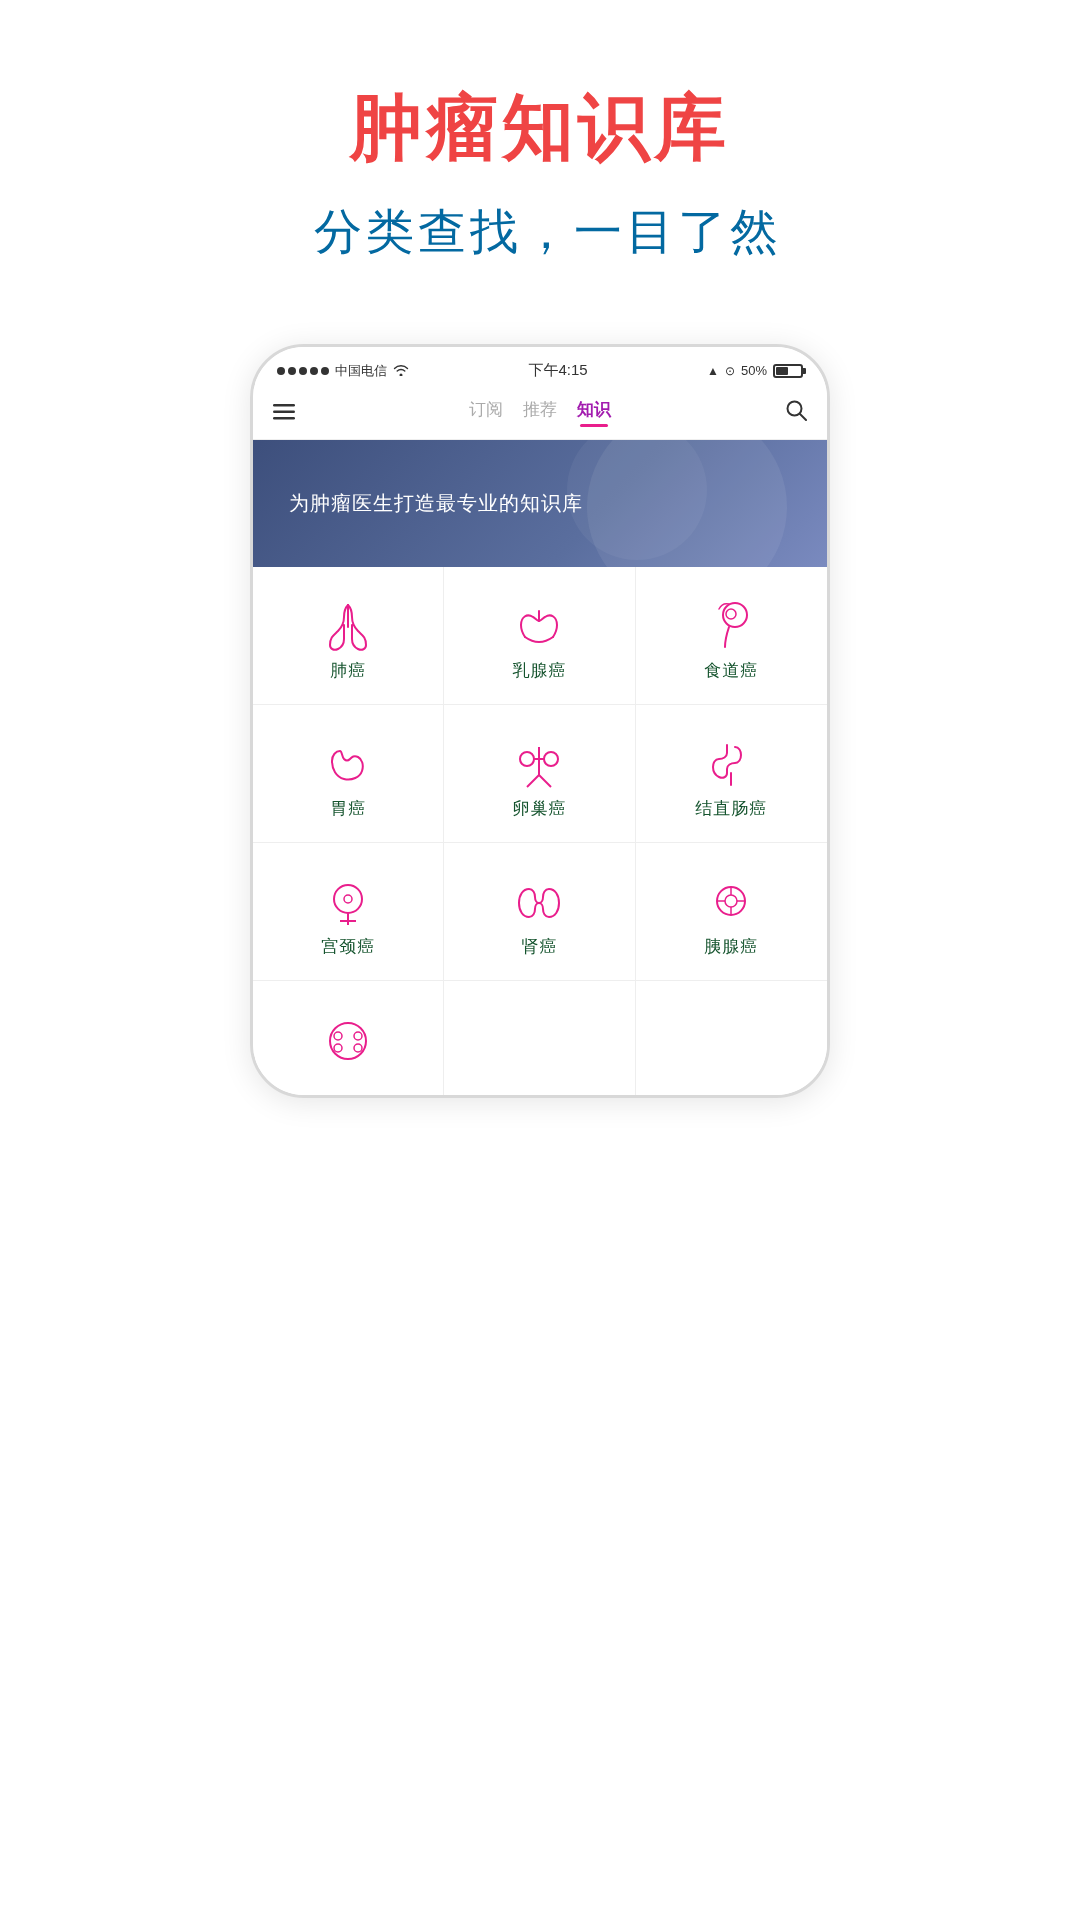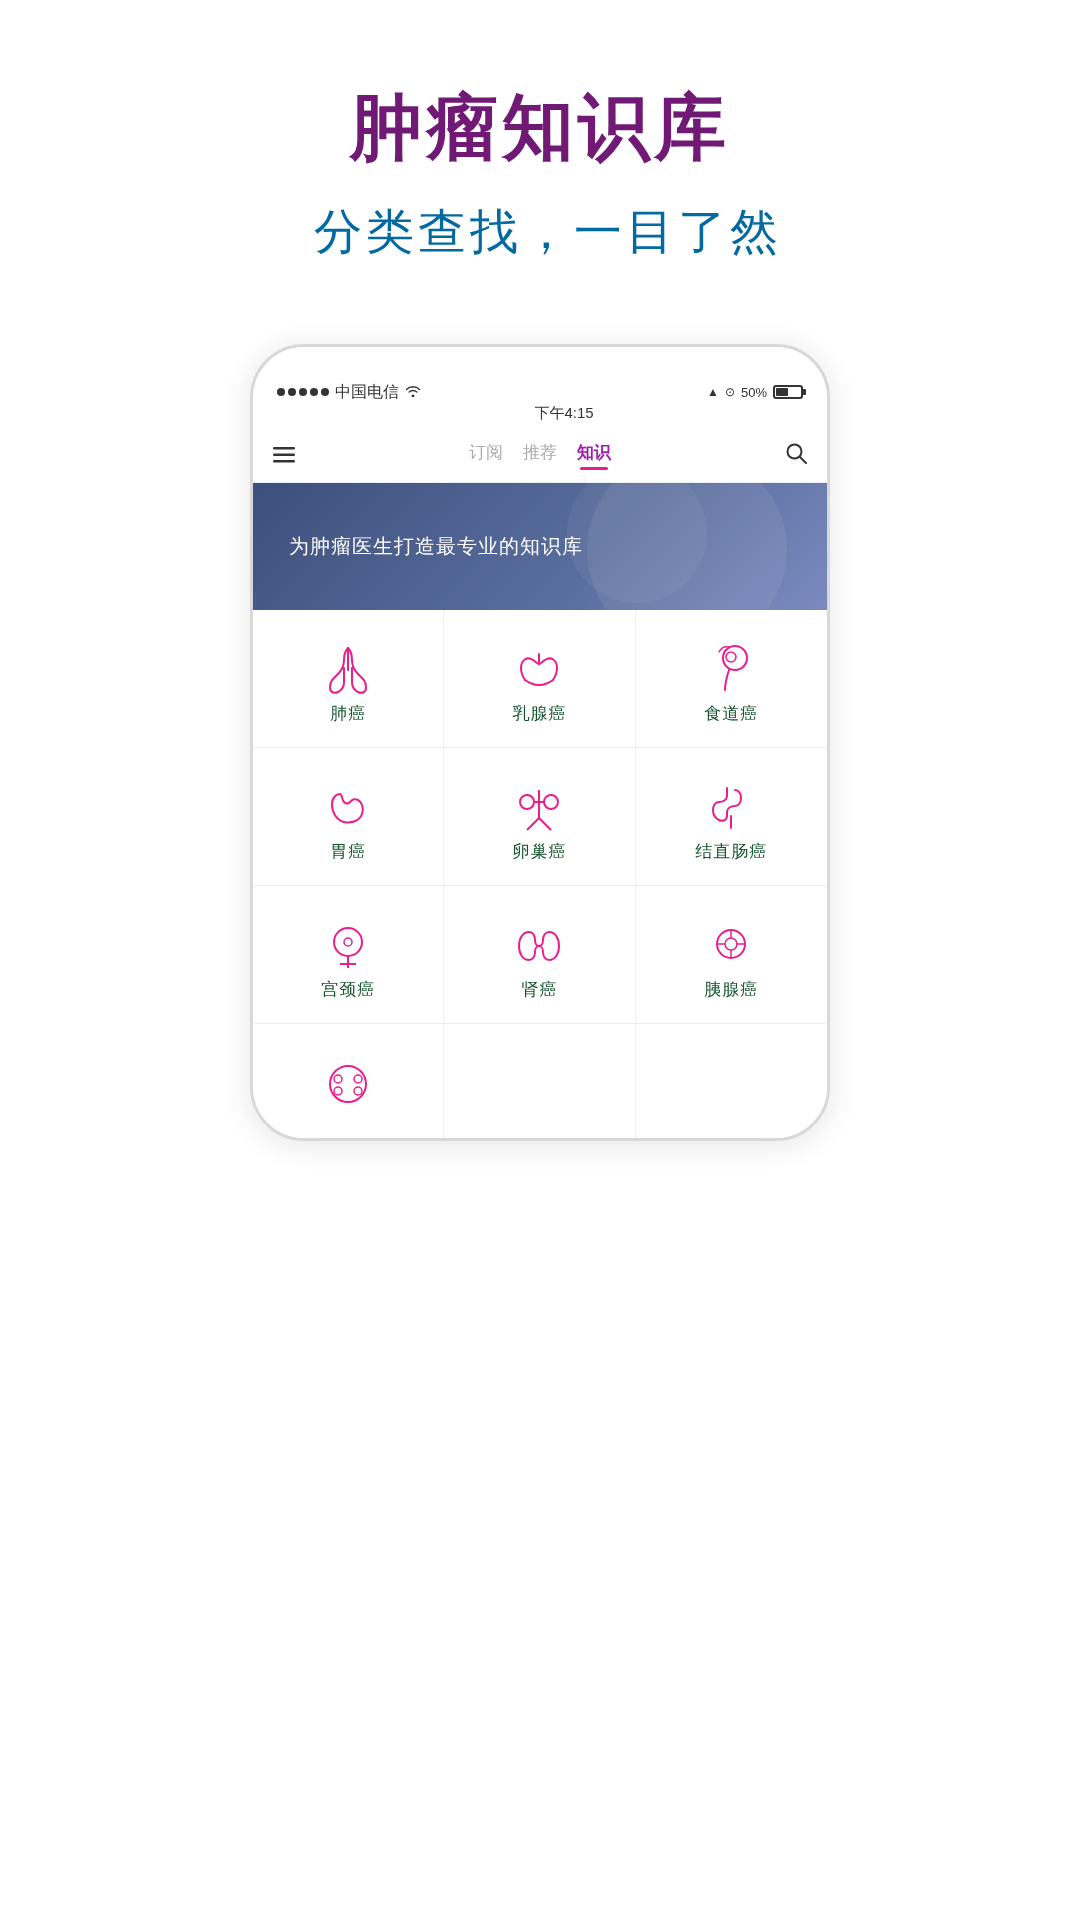--- a/index.html
+++ b/index.html
@@ -15,21 +15,21 @@
 
     
     .page-header {
       width: 100%;
       text-align: center;
       padding: 80px 0 60px;
     }
     .page-title {
       font-size: 72px;
       font-weight: 700;
-      color: #701a75;
+      color: #ef4444;
       letter-spacing: 4px;
       margin-bottom: 24px;
     }
     .page-subtitle {
       font-size: 48px;
       color: #0369a1;
       font-weight: 400;
       letter-spacing: 4px;
       padding-left: 16px;
     }
@@ -67,28 +67,27 @@
       font-size: 13px;
     }
     .status-dots {
       display: flex; gap: 3px;
     }
     .status-dot {
       width: 8px; height: 8px;
       border-radius: 50%;
       background: #333;
     }
-    .status-carrier { font-size: 16px; }
+    .status-carrier { font-size: 13px; }
     .status-wifi {
       font-size: 14px;
     }
     .status-center {
       font-size: 15px;
       font-weight: 500;
-      margin-top: 43px;
     }
     .status-right {
       display: flex;
       align-items: center;
       gap: 6px;
       font-size: 13px;
     }
     .battery-bar {
       width: 30px; height: 14px;
       border: 2px solid #333;

